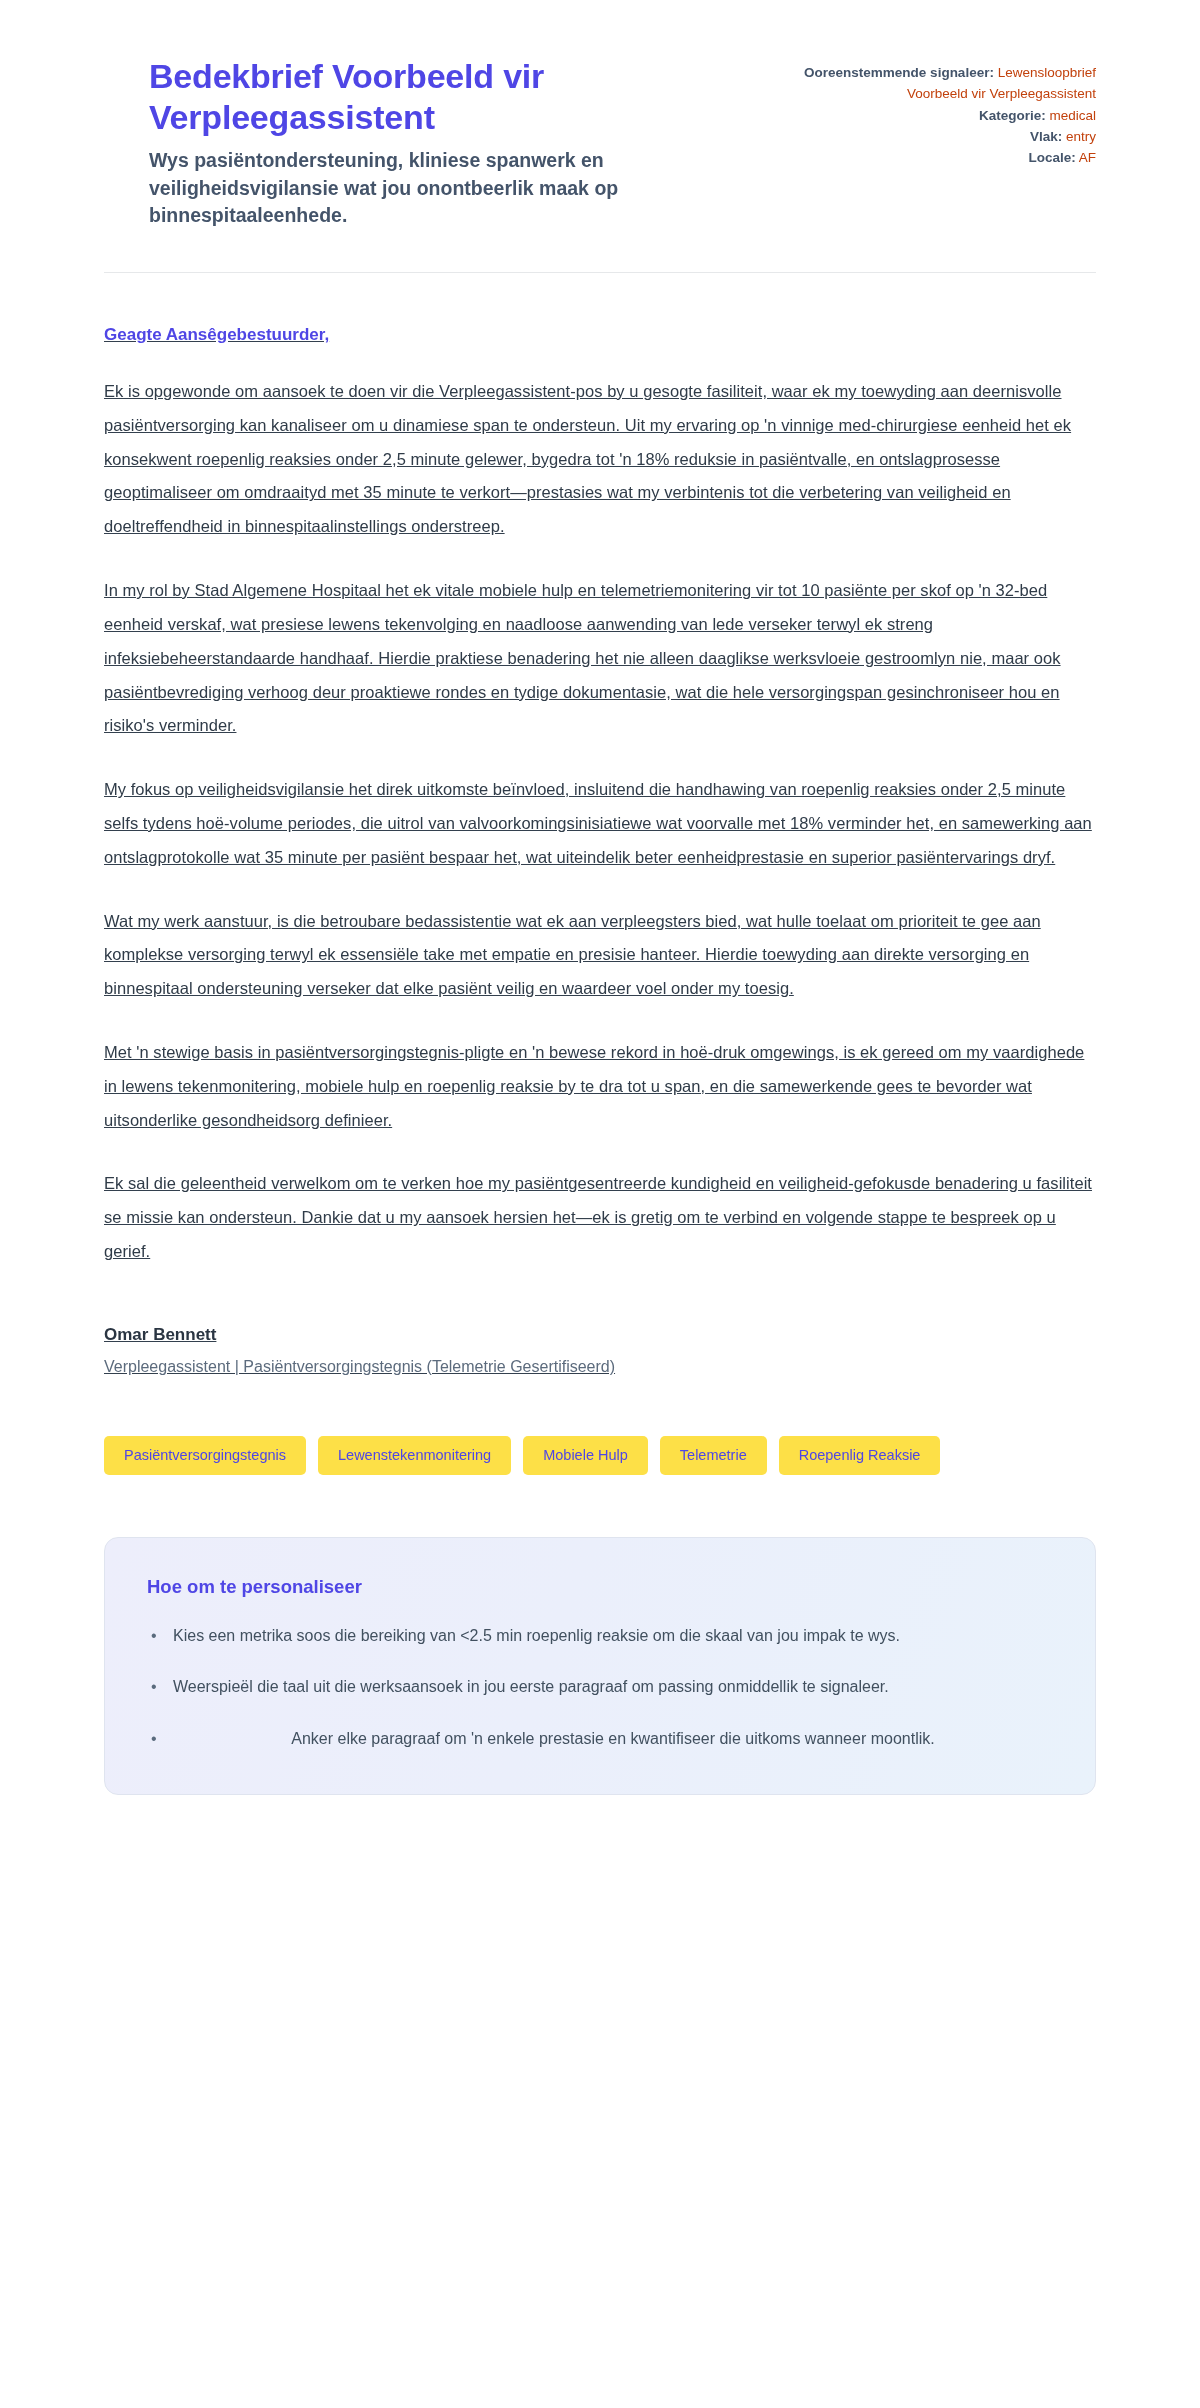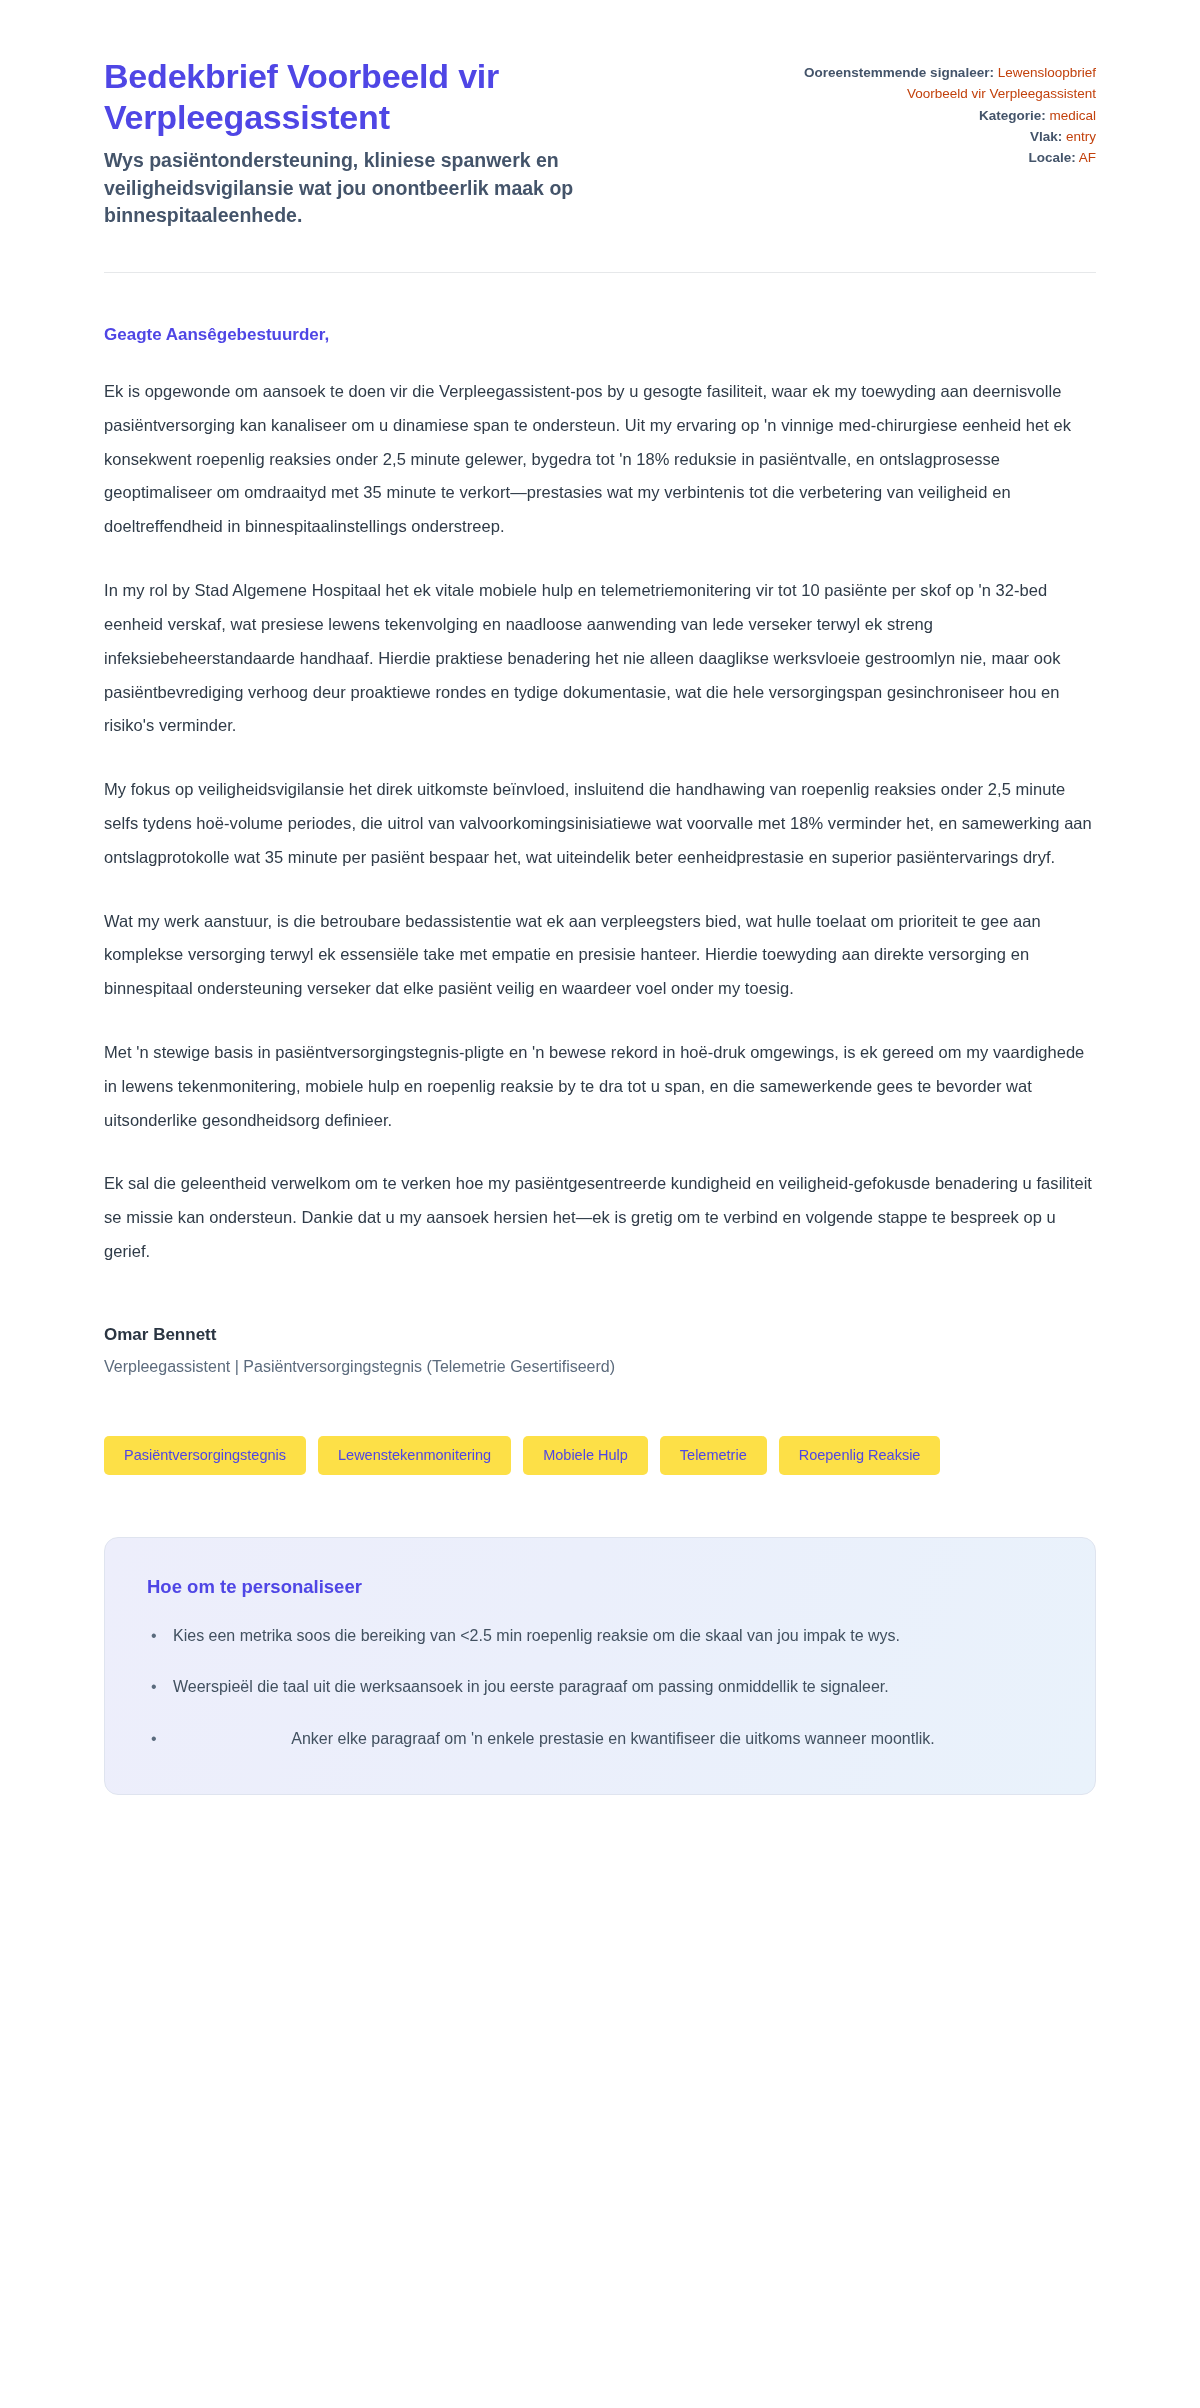--- a/index.html
+++ b/index.html
@@ -25,20 +25,21 @@
   .header {
     display: flex;
     align-items: flex-start;
     justify-content: space-between;
     gap: 40px;
     padding: 0 14px;
   }
   .header-left {
     flex: 1 1 auto;
     max-width: 600px;
+    margin-left: 45px;
   }
   .doc-title {
     margin: 0;
     font-size: 34px;
     line-height: 1.22;
     font-weight: bold;
     color: #4f46e5;
     letter-spacing: -0.2px;
   }
   .doc-subtitle {
@@ -67,20 +68,21 @@
   .divider {
     height: 1px;
     background: #e6e8ea;
     margin: 42px 14px 0 14px;
     border: 0;
   }
 
   
   .letter {
     padding: 0 14px;
+    text-decoration: underline;
   }
   .salutation {
     margin: 52px 0 0 0;
     font-size: 17px;
     font-weight: bold;
     color: #4f46e5;
   }
   .letter p.body-par {
     margin: 30px 0 0 0;
     font-size: 16.5px;

